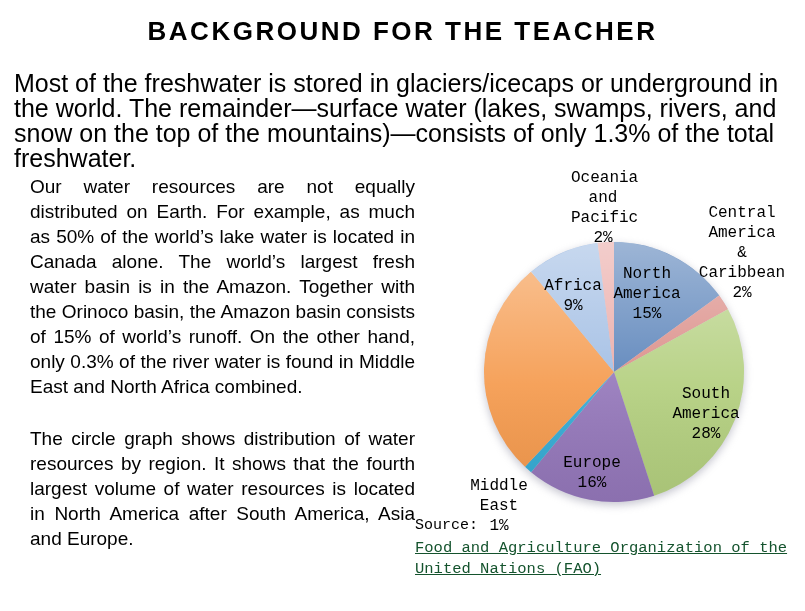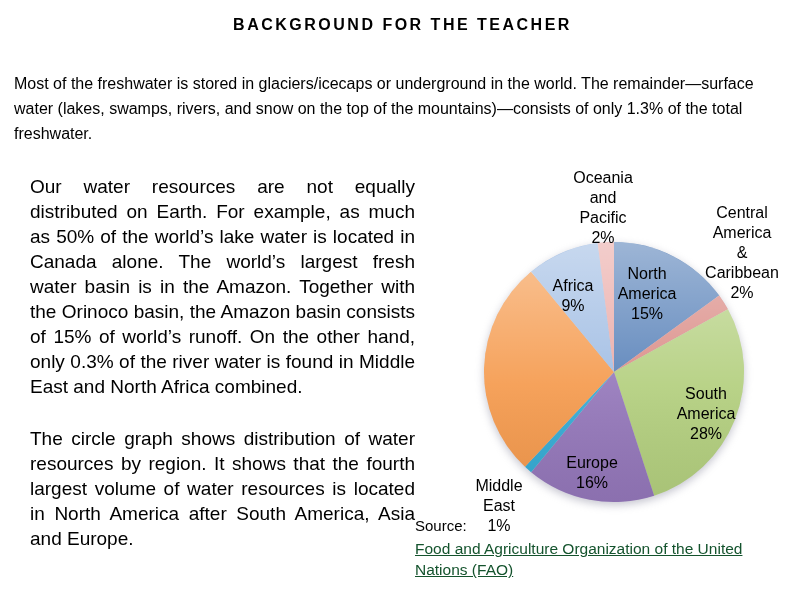--- a/index.html
+++ b/index.html
@@ -11,30 +11,30 @@
     font-family: "Liberation Sans", sans-serif;
     color: #000000;
     overflow: hidden;
   }
   .title {
     position: absolute;
     top: 16px;
     left: 0;
     width: 100%;
     text-align: center;
-    font-size: 16px;
+    font-size: 26px;
     font-weight: 700;
     letter-spacing: 2.5px;
   }
   .intro {
     position: absolute;
     top: 71px;
     left: 14px;
     width: 782px;
-    font-size: 16px;
+    font-size: 25px;
     line-height: 25px;
     text-align: left;
   }
   .left-col {
     position: absolute;
     top: 174px;
     left: 14px;
     width: 401px;
   }
   .left-col p {
@@ -42,20 +42,21 @@
     font-size: 19px;
     line-height: 25px;
     text-align: justify;
   }
   .chart {
     position: absolute;
     left: 410px;
     top: 160px;
     width: 395px;
     height: 450px;
+    font-family: Liberation Mono, monospace;
   }
   .pie-svg {
     position: absolute;
     left: 71px;
     top: 79px;
     width: 266px;
     height: 266px;
     filter: drop-shadow(0px 3px 4px rgba(110,110,135,0.40));
   }
   .plabel {

